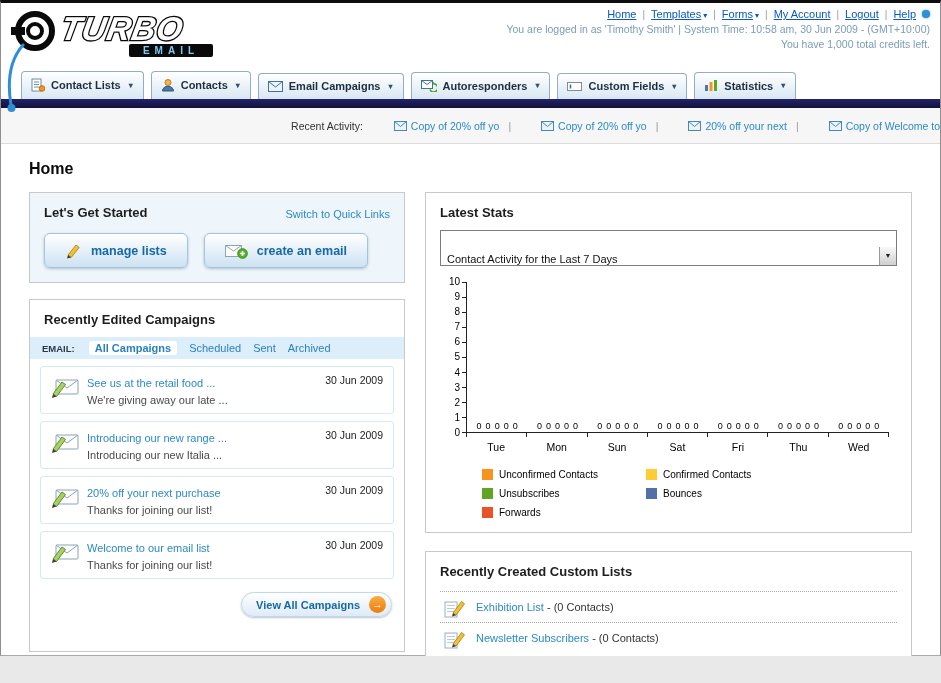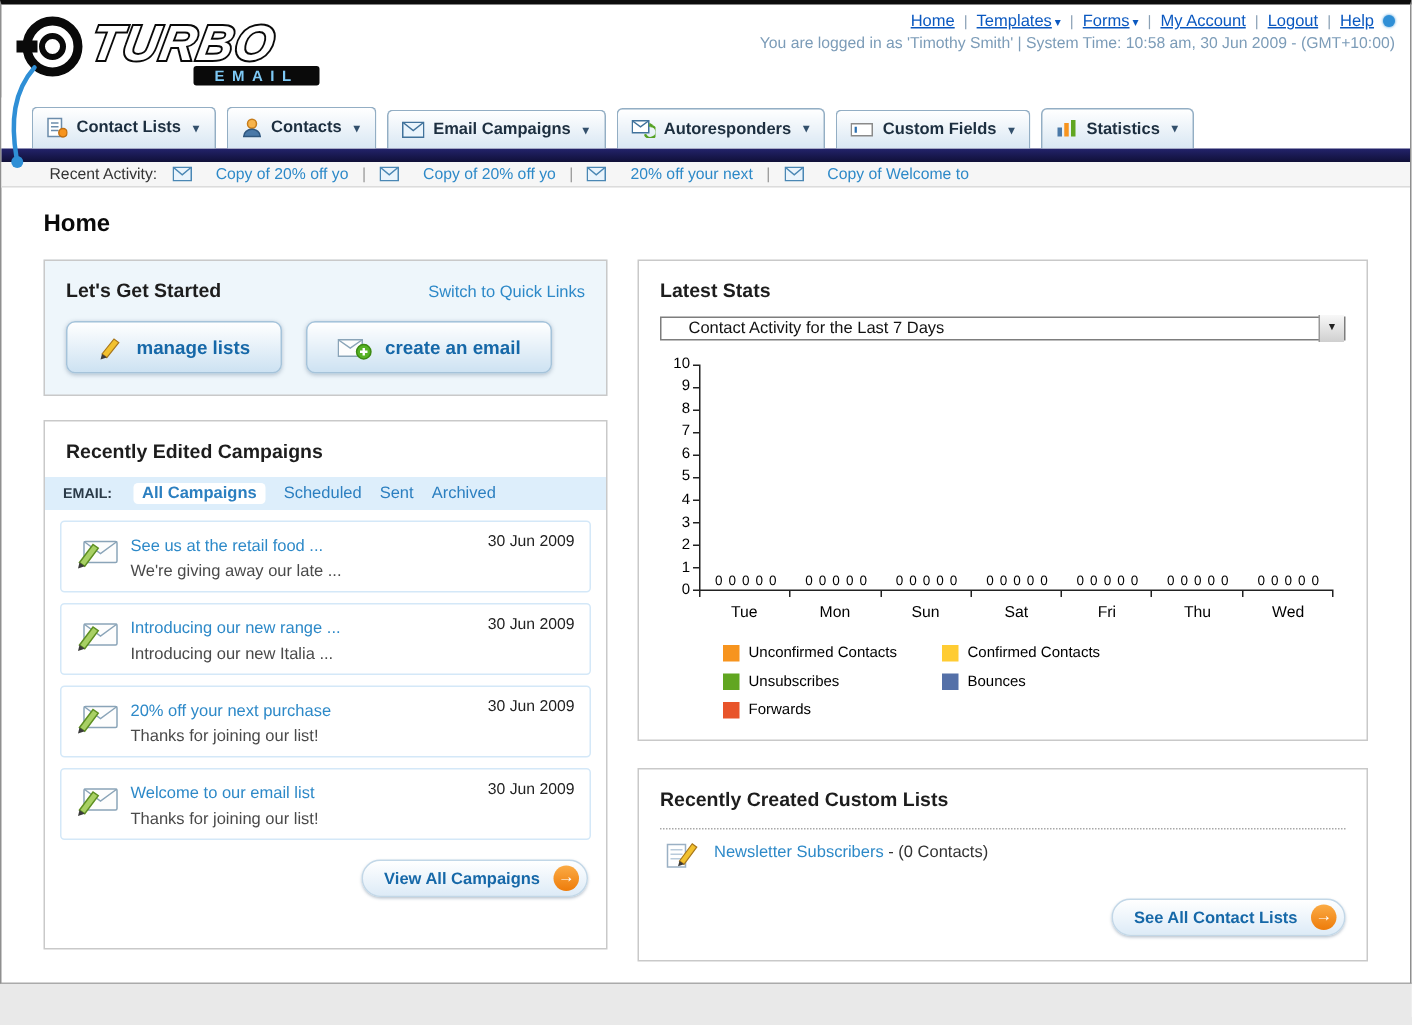--- a/index.html
+++ b/index.html
@@ -44,27 +44,27 @@
     border-radius: 4px 4px 0 0;
     font-size: 11px; font-weight: bold; color: #1c2e3f;
     cursor: pointer; white-space: nowrap;
   }
   .tab .arrow { font-size: 8px; color: #33506c; margin-left: 2px; }
   .icn { display: inline-flex; align-items: center; }
   .darkbar { height: 9px; background: linear-gradient(#23236b, #101038); }
 
   
   .activity-row {
-    height: 17px; background: #f6f6f6; border-bottom: 1px solid #dcdcdc;
-    display: flex; align-items: center; padding-left: 32px; font-size: 10.5px;
-    overflow: hidden; white-space: nowrap;
+    height: 36px; background: #f6f6f6; border-bottom: 1px solid #dcdcdc;
+    display: flex; align-items: center; padding-left: 20px; font-size: 10.5px;
+    overflow: hidden; white-space: nowrap; justify-content: flex-end;
   }
   .activity-label { color: #333; margin-right: 10px; }
   .activity-list { display: flex; align-items: center; }
-  a.activity-link { color: #2d89c8; text-decoration: none; display: inline-flex; align-items: center; gap: 16px; }
+  a.activity-link { color: #2d89c8; text-decoration: none; display: inline-flex; align-items: center; gap: 4px; margin-left: 21px; }
   .asep { color: #999; margin: 0 9px; }
 
   
   .content { padding: 12px 28px 0 28px; }
   h1.page-title { font-size: 16px; font-weight: bold; color: #0a0a0a; margin: 4px 0 14px 0; }
   .columns { display: flex; gap: 20px; align-items: flex-start; }
   .left-col { width: 376px; flex: none; }
   .right-col { flex: 1; }
   .panel { border: 1px solid #c9c9c9; background: #fff; }
   .panel-title { font-size: 13px; font-weight: bold; color: #1d1d1d; }
@@ -115,44 +115,44 @@
     width: 17px; height: 17px; border-radius: 50%;
     background: linear-gradient(#fbab45, #ee7c0a);
     color: #fff; font-size: 11px; line-height: 17px; text-align: center;
     display: inline-block; font-weight: bold;
   }
 
   
   .stats-panel { padding: 12px 14px 14px; margin-bottom: 18px; }
   .stats-panel .panel-title { margin-bottom: 10px; }
   .fake-select {
-    border: 1px solid #7d7d7d; height: 16px; background: #fff;
-    display: flex; align-items: center; justify-content: space-between;
-    font-size: 11px; color: #111; padding-left: 18px; cursor: pointer; margin-bottom: 16px;
+    border: 1px solid #7d7d7d; height: 36px; background: #fff;
+    display: flex; align-items: flex-end; justify-content: space-between;
+    font-size: 11px; color: #111; padding-left: 6px; cursor: pointer; margin-bottom: 16px;
   }
   .fs-arrow {
     width: 17px; height: 18px; border-left: 1px solid #999;
     background: linear-gradient(#f8f8f8, #cfcfcf);
     font-size: 7px; line-height: 18px; text-align: center; color: #222;
   }
   .chart { display: flex; margin-top: 4px; padding-right: 8px; }
   .yaxis { width: 26px; height: 161px; margin-top: -5px; display: flex; flex-direction: column; justify-content: space-between; flex: none; }
   .ytick { display: flex; justify-content: flex-end; align-items: center; font-size: 10px; color: #000; height: 10px; line-height: 10px; }
   .ytick .dash { width: 4px; height: 1px; background: #222; margin-left: 2px; }
   .chart-right { flex: 1; }
   .plot { height: 151px; border-left: 1.5px solid #222; border-bottom: 1.5px solid #222; display: flex; }
   .bargroup { flex: 1; display: flex; align-items: flex-end; justify-content: center; gap: 4px; padding-bottom: 1px; }
   .barval { font-size: 9px; color: #000; }
   .ticks { display: flex; height: 4px; }
   .ticks .xtick { flex: 1; border-right: 1px solid #222; }
   .ticks .xtick:first-child { border-left: 1px solid #222; }
   .xlabels { display: flex; margin-top: 4px; }
   .xlab { flex: 1; text-align: center; font-size: 10.5px; color: #000; }
   .legend { margin-top: 16px; padding-left: 42px; display: flex; flex-wrap: wrap; row-gap: 8px; }
-  .legitem { width: 146px; display: flex; align-items: center; }
+  .legitem { width: 164px; display: flex; align-items: center; }
   .legitem .sw { width: 11px; height: 11px; display: inline-block; margin-right: 6px; flex: none; }
   .legitem .legtxt { font-size: 10px; color: #000; }
 
   
   .lists-panel { padding: 12px 14px 14px; }
   .lists-panel .panel-title { margin-bottom: 12px; }
   .list-item {
     position: relative; border-top: 1px dotted #a8a8a8;
     padding: 9px 0 9px 36px; font-size: 11px; color: #333;
   }
@@ -195,20 +195,21 @@
             <span class="tsep">|</span>
             <a href="#" class="toplink">My Account</a>
             <span class="tsep">|</span>
             <a href="#" class="toplink">Logout</a>
             <span class="tsep">|</span>
             <a href="#" class="toplink">Help</a>
           </span>
         <span class="help-dot"></span>
       </div>
       <div class="session-line">You are logged in as 'Timothy Smith' | System Time: 10:58 am, 30 Jun 2009 - (GMT+10:00)</div>
+      <div class="credits-line">You have 1,000 total credits left.</div>
     </div>
   </div>
 
   <div class="navrow">
       <div class="tab">
         <span class="icn">
           <svg width="14" height="14" viewBox="0 0 14 14">
             <rect x="1" y="1" width="9" height="12" fill="#fff" stroke="#6b8cab"></rect>
             <line x1="3" y1="4" x2="8" y2="4" stroke="#6b8cab"></line>
             <line x1="3" y1="6.5" x2="8" y2="6.5" stroke="#6b8cab"></line>
@@ -564,20 +565,30 @@
           <div>
               <div class="list-item"><span class="icn row-icon">
                   <svg width="24" height="20" viewBox="0 0 24 20">
                     <rect x="1" y="3" width="12" height="15" fill="#fff" stroke="#9ab0c4"></rect>
                     <line x1="3" y1="6.5" x2="11" y2="6.5" stroke="#b9cbdb"></line>
                     <line x1="3" y1="9.5" x2="11" y2="9.5" stroke="#b9cbdb"></line>
                     <line x1="3" y1="12.5" x2="11" y2="12.5" stroke="#b9cbdb"></line>
                     <path d="M9,14 L17.5,2.5 L20.5,4.8 L12,16.2 Z" fill="#f2c12e" stroke="#a8761a" stroke-width="0.8"></path>
                     <path d="M9,14 L12,16.2 L8,17.5 Z" fill="#3b3b3b"></path>
                   </svg>
+                </span><a href="#" class="list-link">Exhibition List</a><span> - (0 Contacts)</span></div>
+              <div class="list-item"><span class="icn row-icon">
+                  <svg width="24" height="20" viewBox="0 0 24 20">
+                    <rect x="1" y="3" width="12" height="15" fill="#fff" stroke="#9ab0c4"></rect>
+                    <line x1="3" y1="6.5" x2="11" y2="6.5" stroke="#b9cbdb"></line>
+                    <line x1="3" y1="9.5" x2="11" y2="9.5" stroke="#b9cbdb"></line>
+                    <line x1="3" y1="12.5" x2="11" y2="12.5" stroke="#b9cbdb"></line>
+                    <path d="M9,14 L17.5,2.5 L20.5,4.8 L12,16.2 Z" fill="#f2c12e" stroke="#a8761a" stroke-width="0.8"></path>
+                    <path d="M9,14 L12,16.2 L8,17.5 Z" fill="#3b3b3b"></path>
+                  </svg>
                 </span><a href="#" class="list-link">Newsletter Subscribers</a><span> - (0 Contacts)</span></div>
             </div>
           <div class="panel-btn-row">
             <button class="action-btn">
               <span>See All Contact Lists</span>
               <span class="orange-circle">→</span>
             </button>
           </div>
         </div>
       </div>

